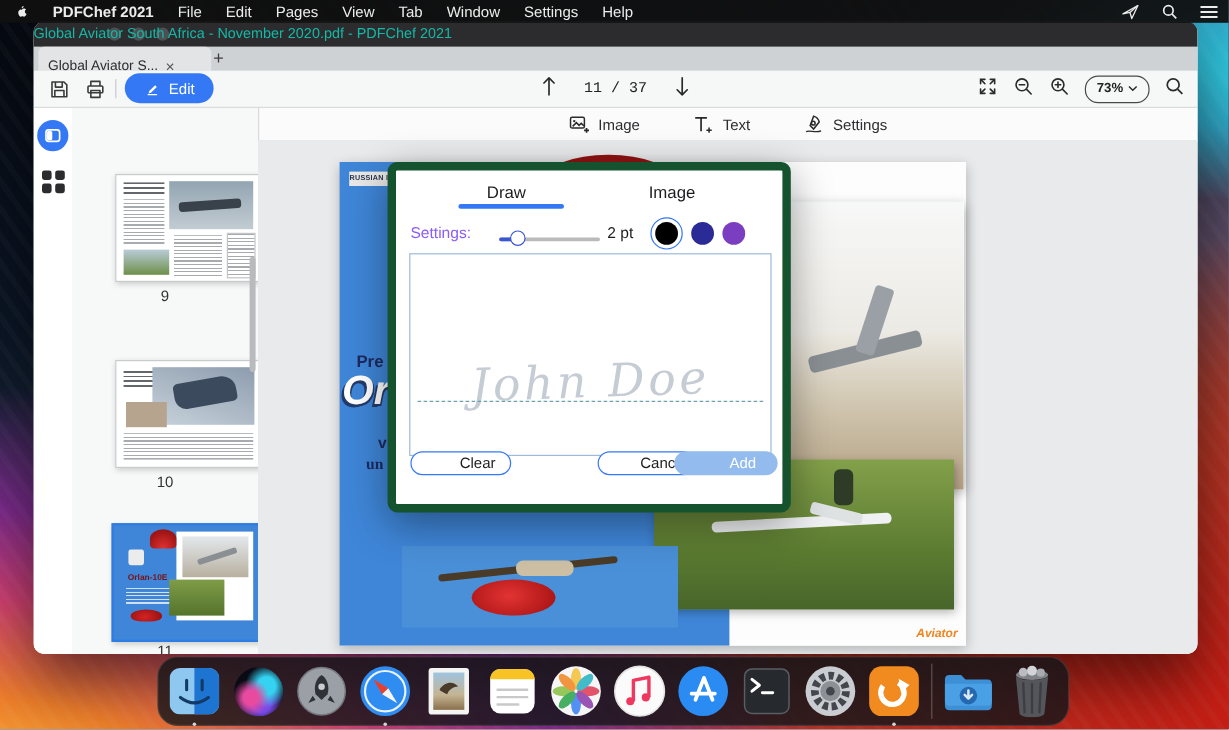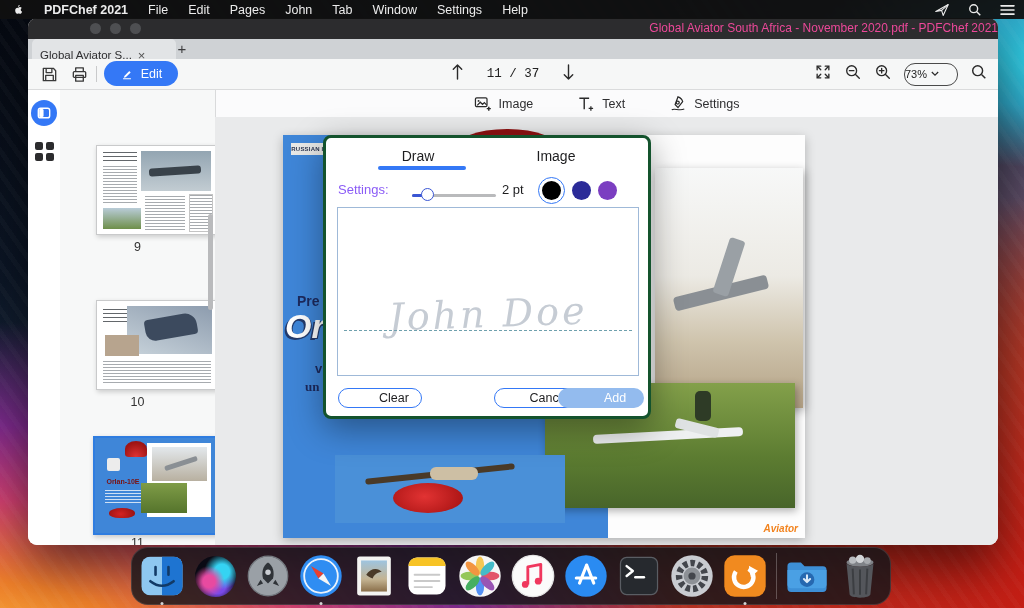--- a/index.html
+++ b/index.html
@@ -22,39 +22,39 @@
   #menubar .mi{padding:0 10px;white-space:nowrap;}
   #menubar .appname{font-weight:bold;}
   #menubar .spacer{flex:1;}
   #menubar svg{display:block;}
   .mright{padding:0 9px;display:flex;align-items:center;}
   
   #window{left:28px;top:18px;width:970px;height:527px;border-radius:9px;background:#f5f6f6;
     box-shadow:0 22px 50px rgba(0,0,0,.55);z-index:10;overflow:hidden;}
   #titlebar{left:0;top:0;width:100%;height:21px;background:#2c2c2e;}
   .tl{width:11px;height:11px;border-radius:50%;background:#4e4f52;top:5px;}
-  #title{width:100%;top:3px;text-align:right;color:#ec4899;font-size:12px;}
+  #title{width:100%;top:3px;text-align:left;color:#14b8a6;font-size:12px;}
   #tabbar{left:0;top:21px;width:100%;height:20px;background:#cfd2d5;}
   #tab{left:4px;top:0;width:128px;height:32px;background:#e2e4e6;border-radius:5px 5px 0 0;
     display:flex;align-items:center;padding:0 8px;font-size:11.5px;color:#2e2e30;gap:6px;}
   #tab .x{color:#555;font-size:13px;line-height:1;}
   #newtab{left:142px;top:0;width:24px;height:20px;color:#3c3c3e;font-size:15px;text-align:center;line-height:19px;}
   
   #toolbar{left:0;top:41px;width:100%;height:30px;background:#f6f7f7;border-bottom:1px solid #dadbdc;}
   .tbtn{display:flex;align-items:center;justify-content:center;}
   #save{left:10px;top:4px;width:22px;height:22px;}
   #print{left:40px;top:4px;width:22px;height:22px;}
   #tdiv{left:68px;top:7px;width:1px;height:16px;background:#c9cacb;}
   #editbtn{left:76px;top:2px;width:74px;height:25px;border-radius:13px;background:#3478f6;
     display:flex;align-items:center;justify-content:center;gap:7px;color:#fff;font-size:12.5px;}
   #pagenav{left:0;top:0;width:100%;height:30px;display:flex;align-items:center;justify-content:center;gap:22px;}
   #pageind{font-size:12.5px;color:#222;font-family:Liberation Mono, monospace;}
   #rightctl{right:10px;top:0;height:30px;display:flex;align-items:center;gap:12px;}
   #zoompill{width:52px;height:21px;border:1.5px solid #4a4a4a;border-radius:11px;
-    display:flex;align-items:center;justify-content:flex-start;gap:4px;font-size:11px;color:#222;}
+    display:flex;align-items:center;justify-content:center;gap:4px;font-size:11px;color:#222;font-weight:bold;}
   
   #insertbar{left:187px;top:72px;width:783px;height:27px;background:#fbfbfc;border-bottom:1px solid #dcdddd;
     display:flex;align-items:center;justify-content:center;gap:44px;}
   .insitem{display:flex;align-items:center;gap:7px;font-size:12.5px;color:#2e2e30;}
   
   #rail{left:0;top:72px;width:32px;height:455px;background:#fff;border-right:1px solid #e4e5e5;}
   #railtoggle{left:3px;top:10px;width:26px;height:26px;border-radius:50%;background:#3478f6;
     display:flex;align-items:center;justify-content:center;}
   #railgrid{left:7px;top:52px;width:18px;height:18px;display:grid;grid-template-columns:8px 8px;gap:3px;}
   #railgrid i{width:8px;height:8px;background:#2c2c2e;border-radius:2px;}
@@ -76,37 +76,37 @@
   #fragOrl{font-size:34px;font-weight:bold;color:#fff;text-shadow:-2px 2px 0 #233a6b,1px 1px 0 #233a6b;font-style:italic;}
   #photoTail{left:372px;top:33px;width:148px;height:240px;background:
      linear-gradient(180deg,#f7f8f8 0%,#eceae4 45%,#cfc4ad 72%,#b3a184 100%);
      box-shadow:2px 3px 9px rgba(0,0,0,.3);}
   #photoGrass{left:262px;top:248px;width:250px;height:125px;background:
      linear-gradient(180deg,#83a04a 0%,#5c7c31 60%,#48652a 100%);box-shadow:2px 3px 8px rgba(0,0,0,.3);}
   #photoRed{left:52px;top:320px;width:230px;height:68px;background:#4a90d8;}
   #brand{left:460px;top:388px;width:55px;text-align:right;font-size:10px;font-weight:bold;
      font-style:italic;color:#f2831e;}
   
-  #dialog{left:323px;top:135px;width:322px;height:278px;background:#fff;border:3px solid #14532d;
+  #dialog{left:323px;top:135px;width:322px;height:278px;background:#fff;border:7px solid #14532d;
     border-radius:8px;box-shadow:0 10px 34px rgba(0,0,0,.38);z-index:20;}
   .dtab{top:10px;width:140px;text-align:center;font-size:14px;color:#1d1d1f;}
   #underline{left:52px;top:28px;width:88px;height:3.5px;border-radius:2px;background:#3478f6;}
   #setlabel{left:12px;top:44px;font-size:13px;color:#8b5cf6;}
   #slidertrack{left:86px;top:56px;width:84px;height:3px;border-radius:2px;background:#b9babc;}
   #sliderfill{left:86px;top:56px;width:15px;height:3px;border-radius:2px;background:#3a56d4;}
   #sliderthumb{left:95px;top:50px;width:13px;height:13px;border-radius:50%;background:#fff;
     border:1.5px solid #3a56d4;box-sizing:border-box;}
   #strokeval{left:176px;top:44px;font-size:13px;color:#1d1d1f;}
   .swatch{top:43px;width:19px;height:19px;border-radius:50%;}
   .swring{top:39px;width:27px;height:27px;border-radius:50%;border:1.5px solid #3478f6;box-sizing:border-box;}
   #canvas{left:11px;top:69px;width:300px;height:167px;border:1px solid #9fb9d8;background:#fff;}
   #sigtext{width:100%;top:84px;text-align:center;font-family:"DejaVu Serif",serif;font-style:italic;
     font-size:38px;color:#c6ccd4;transform:rotate(-2deg);letter-spacing:3px;}
   #dashline{left:6px;top:122px;width:288px;border-top:1.5px dashed #6fa0ad;}
-  .dbtn{top:250px;height:20px;border-radius:11px;display:flex;align-items:center;justify-content:center;
+  .dbtn{top:234px;height:20px;border-radius:11px;display:flex;align-items:center;justify-content:center;
     font-size:12.5px;box-sizing:border-box;padding-left:28px;}
   .dbtn.ghost{background:#fff;border:1.5px solid #3478f6;color:#1d1d1f;}
   #btnAdd{left:232px;width:86px;background:#93bbee;color:#fff;}
   #btnClear{left:12px;width:84px;}
   #btnCancel{left:141px;width:82px;margin-left:27px;}
   
   #dock{left:131px;top:547px;width:760px;height:58px;background:rgba(22,22,26,.82);
     border:1px solid rgba(255,255,255,.12);border-radius:17px;box-sizing:border-box;
     display:flex;align-items:center;justify-content:center;gap:8px;z-index:60;}
   .dicon{width:45px;height:45px;position:relative;display:flex;align-items:center;justify-content:center;}
@@ -129,21 +129,21 @@
   <div class="abs" id="menubar">
     <span class="mi">
       <svg width="14" height="15" viewBox="0 0 17 17">
           <path fill="#ececec" d="M11.8 3.1c.1 1.1-.9 2.2-2 2.2-.2-1.1.9-2.3 2-2.2zM10 6c.7 0 1.2-.5 2.1-.5.8 0 1.7.5 2.2 1.2-1.9 1.1-1.6 3.7.4 4.5-.5 1.2-1.3 2.6-2.3 2.6-.7 0-.9-.5-1.8-.5s-1.2.5-1.9.5c-1.1 0-2.4-2.2-2.4-4.1 0-1.9 1.4-3.2 2.7-3.2.6 0 1 .5 1.5.5z"></path>
         </svg>
     </span>
     <span class="mi appname">PDFChef 2021</span>
     <span class="mi">File</span>
     <span class="mi">Edit</span>
     <span class="mi">Pages</span>
-    <span class="mi">John</span>
+    <span class="mi">View</span>
     <span class="mi">Tab</span>
     <span class="mi">Window</span>
     <span class="mi">Settings</span>
     <span class="mi">Help</span>
     <span class="spacer"></span>
     <span class="mright">
       <svg width="16" height="14" viewBox="0 0 20 18" fill="none" stroke="#ececec" stroke-width="1.4" stroke-linejoin="round">
           <path d="M2 11L18 2l-6.5 14-2-6.5z"></path>
           <path d="M9.5 9.5L18 2"></path>
         </svg>

